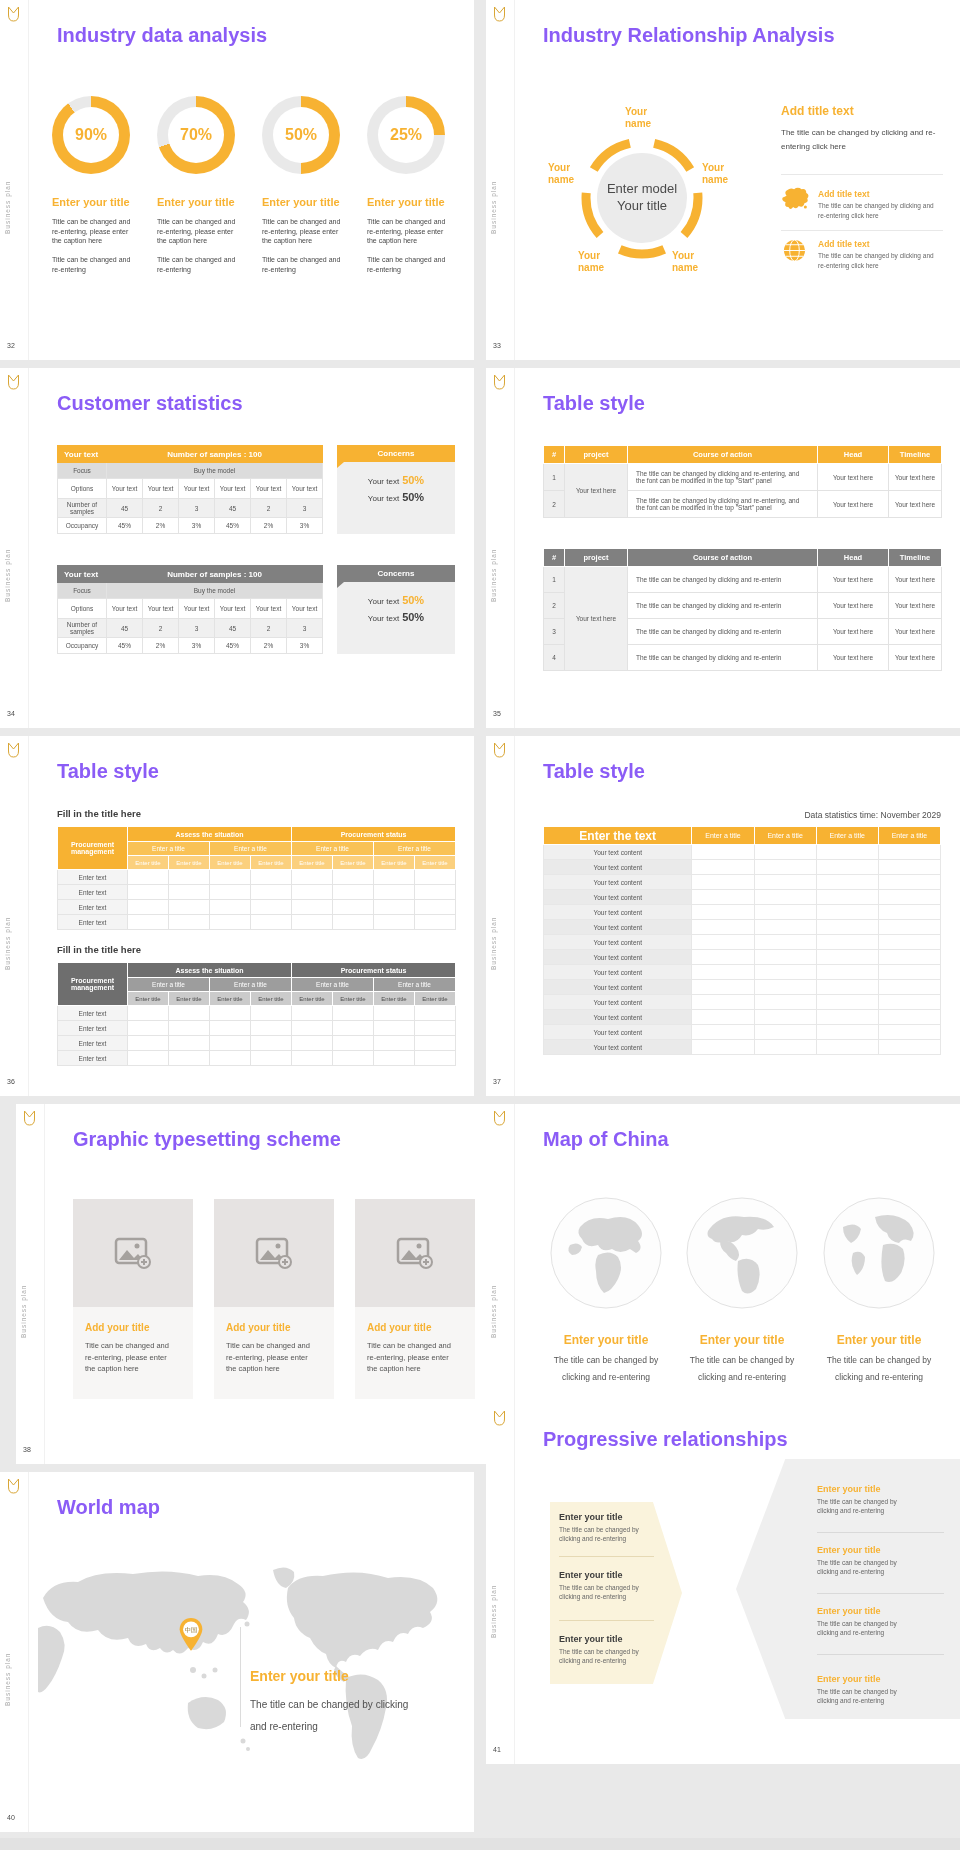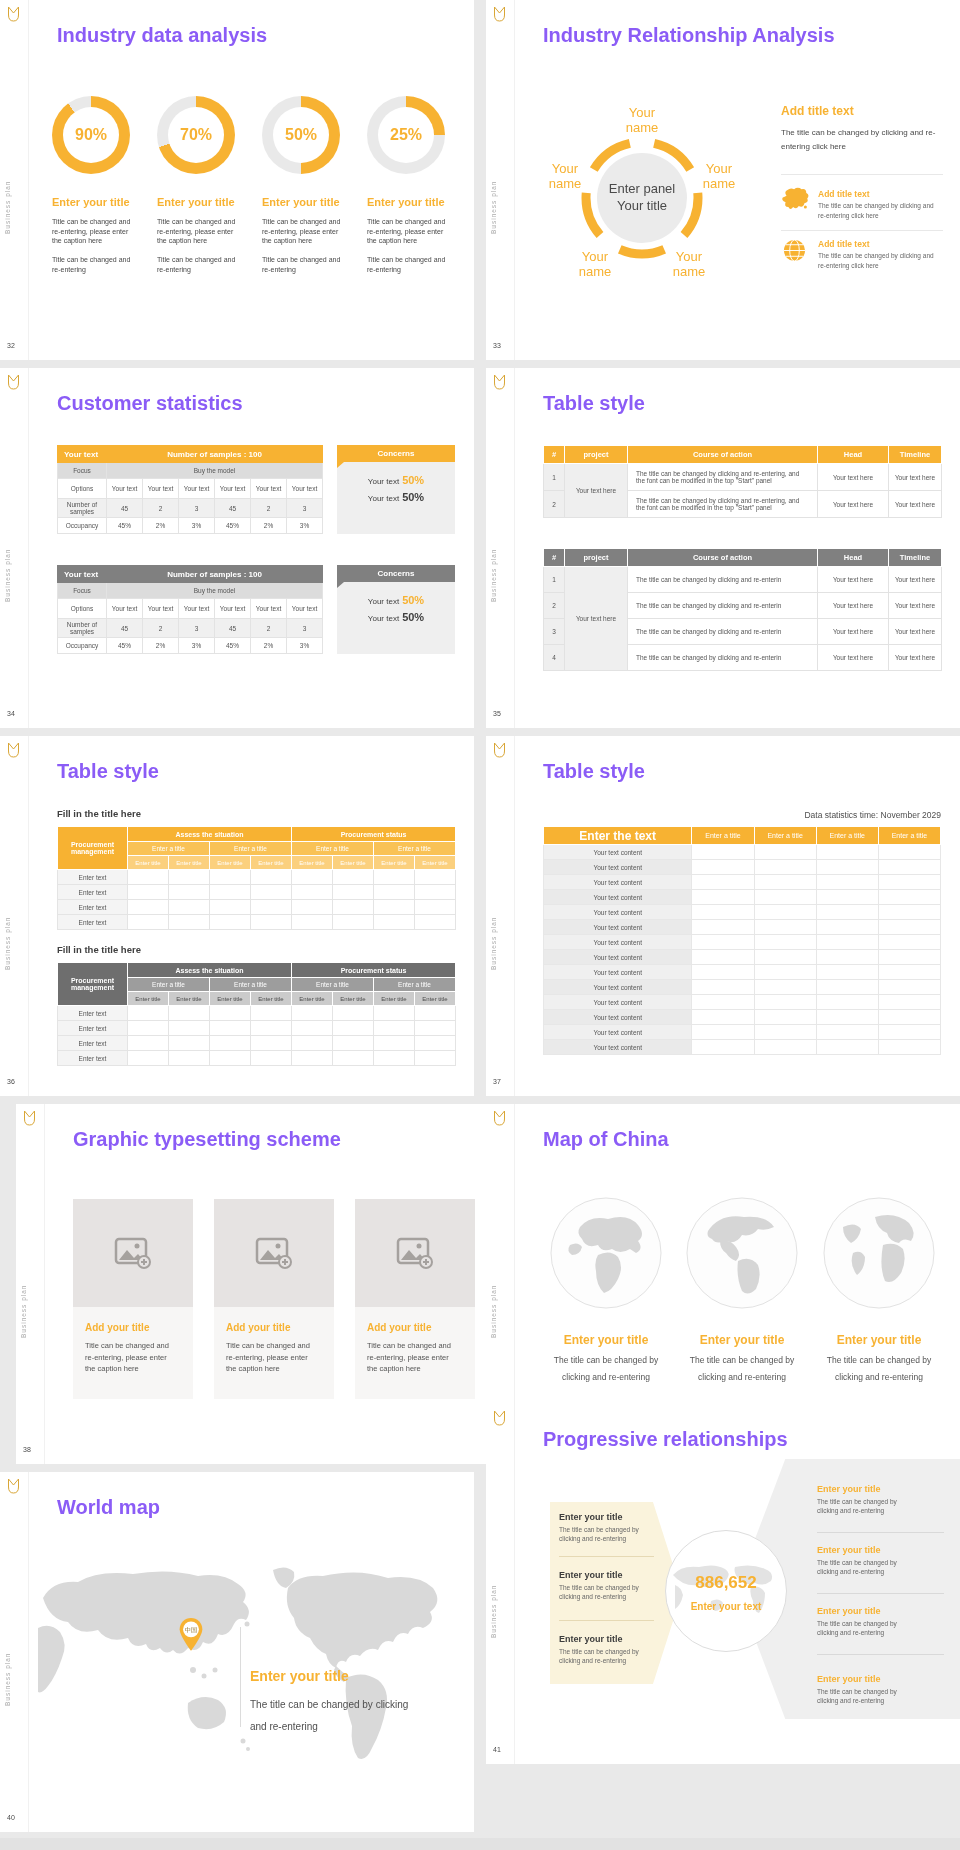--- a/index.html
+++ b/index.html
@@ -24,21 +24,21 @@
   .dblock{width:88px}
   .donut{position:relative;width:78px;height:78px;border-radius:50%;margin-left:2px;background:#e9e9e9}
   .hole{position:absolute;inset:11px;background:#fff;border-radius:50%}
   .pct{position:absolute;inset:0;display:flex;align-items:center;justify-content:center;font-size:16px;font-weight:bold;color:var(--accent)}
   .dtitle{margin:22px 0 0 2px;font-size:11px;font-weight:bold;color:var(--accent)}
   .dcap{margin:9px 0 0 2px;font-size:7px;color:#484848;line-height:1.38;width:84px}
   
   .ringbox{position:absolute;left:76px;top:118px;width:160px;height:160px}
   .ringsvg{position:absolute;left:17px;top:17px}
   .ringcenter{position:absolute;inset:0;display:flex;flex-direction:column;align-items:center;justify-content:center;font-size:13px;color:#4a4a4a;line-height:1.3}
-  .node{position:absolute;width:34px;text-align:center;font-size:13px;font-weight:normal;color:var(--accent);line-height:1.15}
+  .node{position:absolute;width:34px;font-size:10px;font-weight:bold;color:var(--accent);line-height:1.15}
   .p-title{position:absolute;font-size:12px;font-weight:bold;color:var(--accent)}
   .p-body{position:absolute;font-size:8px;color:#4a4a4a;line-height:1.75}
   .i-title{position:absolute;font-size:8.5px;font-weight:bold;color:var(--accent)}
   .i-body{position:absolute;font-size:6.5px;color:#666;line-height:1.5}
   
   table{border-collapse:collapse;table-layout:fixed;position:absolute}
   
   .t34{font-size:6.5px;color:#555;width:265px}
   .t34 td{border:1px solid #e3e3e3;background:#fff;text-align:center;height:16px;padding:0 2px}
   .t34 .hd td{background:var(--tab);color:#fff;border-color:var(--tab);font-size:8px;font-weight:bold;height:17px}
@@ -171,21 +171,21 @@
     <div class="vtext">Business plan</div>
     <div class="pagenum">33</div>
   </div>
   <h1 class="stitle">Industry Relationship Analysis</h1>
   <div class="ringbox">
     <svg class="ringsvg" width="126" height="126" viewBox="0 0 126 126">
       <circle cx="63" cy="63" r="56" fill="none" stroke="var(--accent)" stroke-width="9" pathLength="100" stroke-dasharray="13 7" stroke-dashoffset="1.5"></circle>
       <circle cx="63" cy="63" r="45" fill="#ebebeb"></circle>
     </svg>
     <div class="ringcenter">
-      <span>Enter panel</span>
+      <span>Enter model</span>
       <span>Your title</span>
     </div>
     <div class="node" style="left:63px;top:-12px">Your name</div>
     <div class="node" style="left:-14px;top:44px">Your name</div>
     <div class="node" style="left:140px;top:44px">Your name</div>
     <div class="node" style="left:16px;top:132px">Your name</div>
     <div class="node" style="left:110px;top:132px">Your name</div>
   </div>
   <div class="p-title" style="left:295px;top:104px">Add title text</div>
   <div class="p-body" style="left:295px;top:126px;width:164px">The title can be changed by clicking and re-entering click here</div>
@@ -896,33 +896,20 @@
   <div class="abs" style="left:73px;top:166px">
     <div class="l-title">Enter your title</div>
     <p class="l-cap">The title can be changed by clicking and re-entering</p>
   </div>
   <div class="sep-l" style="top:216px"></div>
   <div class="abs" style="left:73px;top:230px">
     <div class="l-title">Enter your title</div>
     <p class="l-cap">The title can be changed by clicking and re-entering</p>
   </div>
 
-  <div class="bigcircle">
-    <svg class="abs" style="left:5px;top:30px" width="112" height="62" viewBox="0 0 112 62">
-      <g fill="#e3e3e3">
-        <path d="M2 14 Q10 4 28 6 Q44 2 54 8 Q60 12 56 18 Q50 26 42 24 Q34 28 28 24 Q12 26 2 14Z"></path>
-        <path d="M4 24 Q10 26 12 34 Q10 44 4 48Z"></path>
-        <path d="M40 40 Q48 36 52 42 Q50 50 44 50 Q38 46 40 40Z"></path>
-        <path d="M64 6 Q80 2 94 8 Q104 12 100 20 Q92 26 84 22 Q74 26 68 18 Q62 12 64 6Z"></path>
-        <path d="M80 26 Q90 24 94 32 Q94 44 88 52 Q82 50 82 40 Q78 32 80 26Z"></path>
-      </g>
-    </svg>
-    <div class="bc-val">886,652</div>
-    <div class="bc-label">Enter your text</div>
-  </div>
 
   <div class="abs" style="left:331px;top:80px">
     <div class="r-title">Enter your title</div>
     <p class="r-cap">The title can be changed by clicking and re-entering</p>
   </div>
   <div class="sep-r" style="top:128px"></div>
   <div class="abs" style="left:331px;top:141px">
     <div class="r-title">Enter your title</div>
     <p class="r-cap">The title can be changed by clicking and re-entering</p>
   </div>

